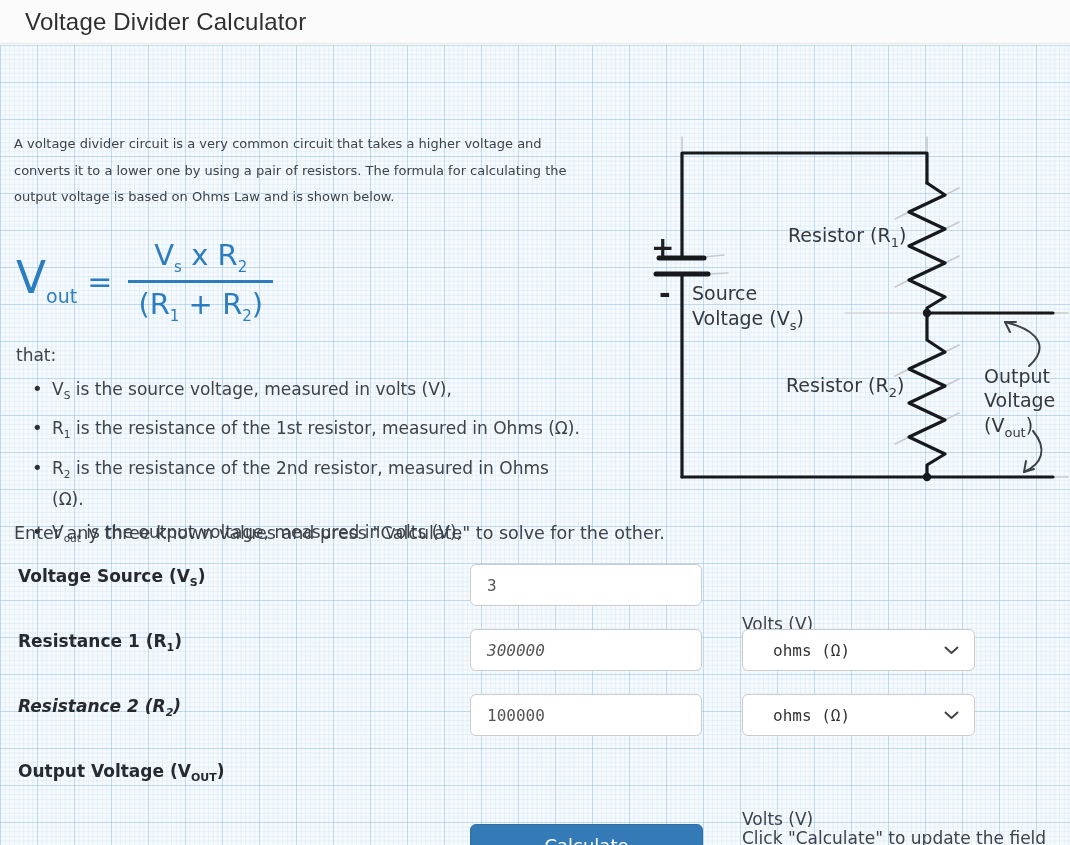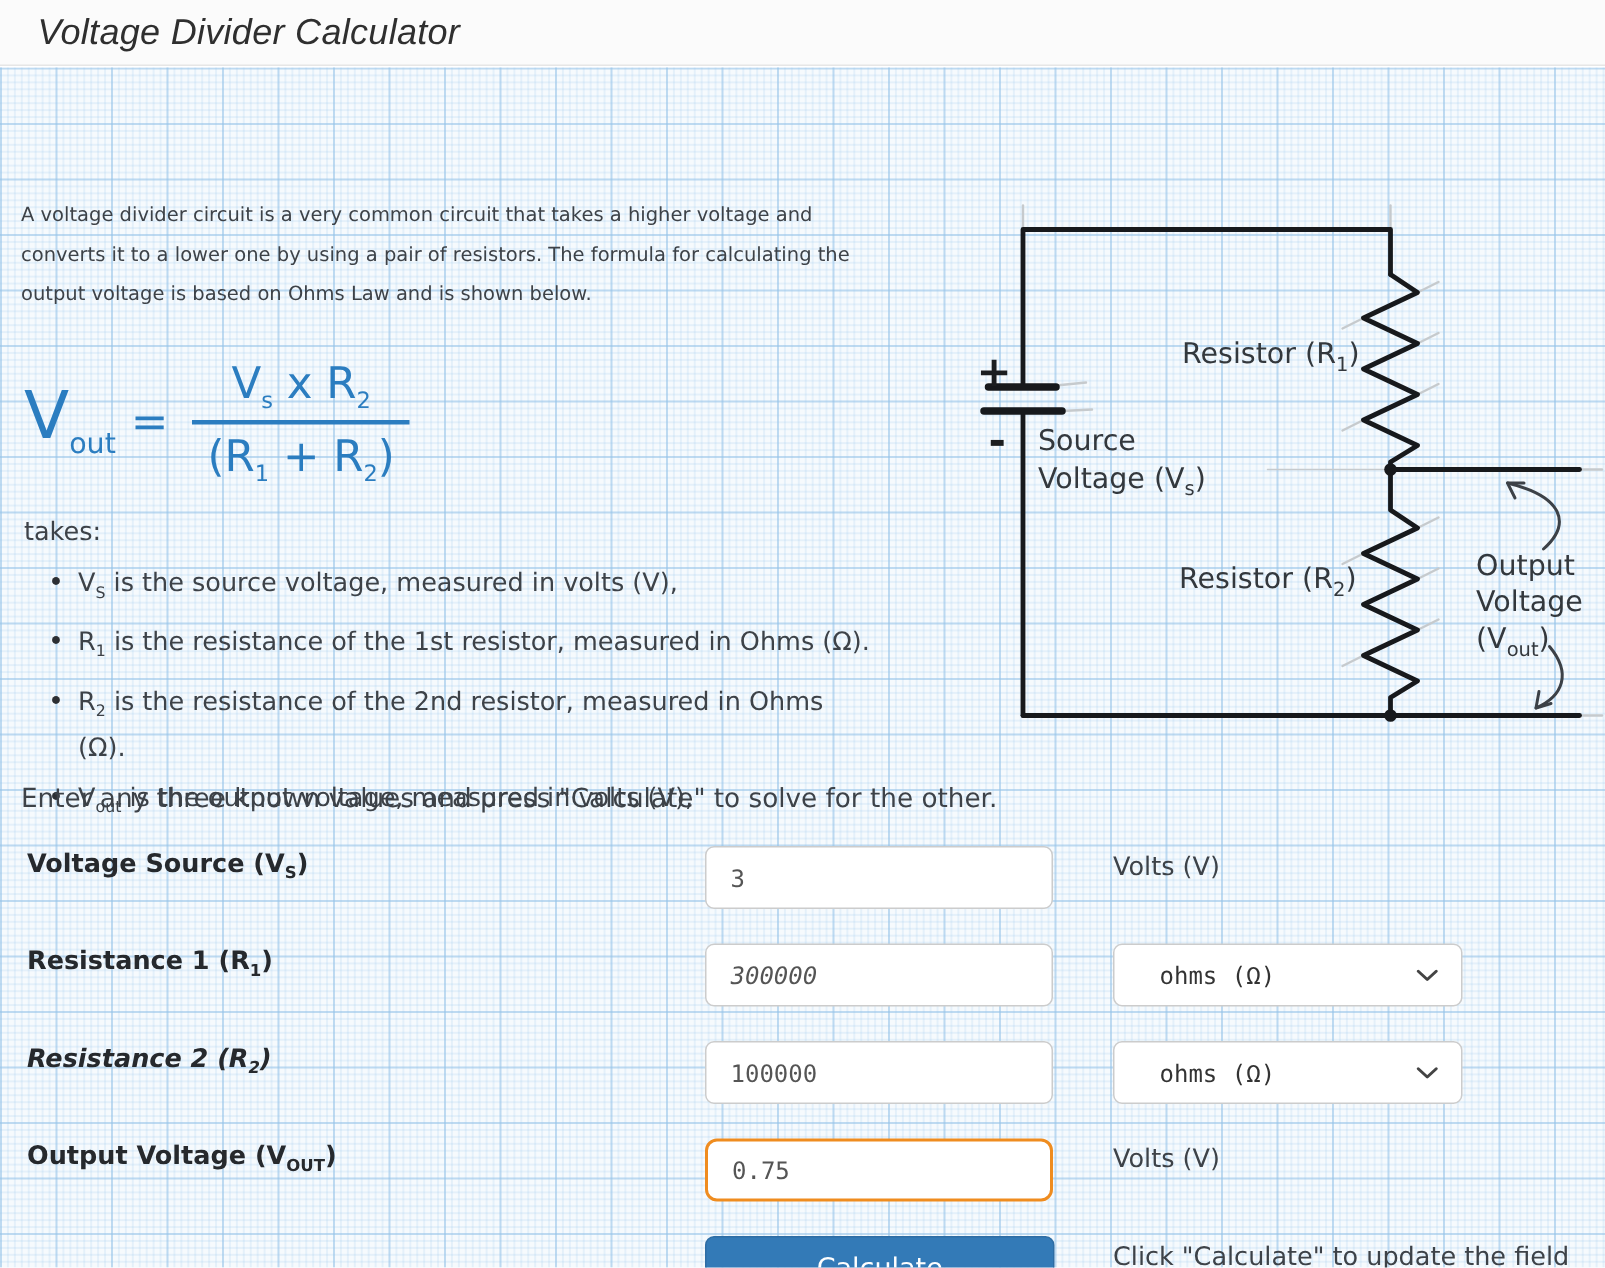--- a/index.html
+++ b/index.html
@@ -7,21 +7,21 @@
   body { font-family:"DejaVu Sans", sans-serif; background:#fff; position:relative; }
 
   
   .header {
     position:absolute; left:0; top:0; width:1070px; height:44px;
     background:#fbfbfb; border-bottom:1px solid #e6e6e6;
     display:flex; align-items:center; padding-left:25px;
   }
   .header h1 {
     font-family:"Liberation Sans", sans-serif;
-    font-size:24px; font-weight:400; color:#2f2f2f; letter-spacing:.2px;font-style:italic;
+    font-size:24px; font-weight:400; color:#2f2f2f; letter-spacing:.2px;
   }
 
   
   .paper {
     position:absolute; left:0; top:45px; width:1070px; height:800px;
     background-color:#f6fafd;
     background-image:
       linear-gradient(to right, rgba(150,195,232,.50) 1px, transparent 1px),
       linear-gradient(to bottom, rgba(150,195,232,.50) 1px, transparent 1px),
       linear-gradient(to right, rgba(165,205,238,.22) 1px, transparent 1px),
@@ -70,21 +70,21 @@
   .f-label sub { font-size:11px; font-weight:700; }
 
   .t-input {
     position:absolute; left:470px; width:232px; height:42px;
     border:1px solid #cccccc; border-radius:6px; background:#fff;
     font-family:"DejaVu Sans Mono", monospace; font-size:16px; color:#555;
     padding:0 0 0 16px; outline:none;
   }
   .t-input.highlight { border:2px solid #ef8c1f; border-radius:8px; }
 
-  .unit-text { position:absolute; left:742px; font-size:17px; color:#3d4248; }
+  .unit-text { position:absolute; left:742px; font-size:17px; color:#3d4248;margin-top:46px; }
 
   .sel {
     position:absolute; left:742px; width:233px; height:42px;
     border:1px solid #cccccc; border-radius:6px; background:#fff;
     display:flex; align-items:center; cursor:pointer;
   }
   .sel .sel-txt {
     font-family:"DejaVu Sans Mono", monospace; font-size:16px; color:#333;
     padding-left:30px; flex:1;
   }
@@ -120,21 +120,21 @@
   <div class="formula">
     <span class="f-lhs"><span>V</span><sub>out</sub></span>
     <span class="f-eq">=</span>
     <span class="f-frac">
       <span class="f-num"><span>V</span><sub>s</sub><span> x </span><span>R</span><sub>2</sub></span>
       <span class="f-bar" style="display:block;"></span>
       <span class="f-den"><span>(R</span><sub>1</sub><span> + R</span><sub>2</sub><span>)</span></span>
     </span>
   </div>
 
-  <div class="where">takes:</div>
+  <div class="where">that:</div>
 
   <ul class="expl">
     <li><span>V</span><sub class="hs">S</sub><span> is the source voltage, measured in volts (V),</span></li>
     <li><span>R</span><sub class="hs">1</sub><span> is the resistance of the 1st resistor, measured in Ohms (Ω).</span></li>
     <li><span>R</span><sub class="hs">2</sub><span> is the resistance of the 2nd resistor, measured in Ohms</span><br><span>(Ω).</span></li>
     <li><span>V</span><sub class="hs">out</sub><span> is the output voltage, measured in volts (V),</span></li>
   </ul>
 
   <p class="instruction">Enter any three known values and press "Calculate" to solve for the other.</p>
 
@@ -158,21 +158,20 @@
   <div class="sel" style="top:649px;">
     <span class="sel-txt">ohms (Ω)</span>
     <span class="chev">
       <svg width="15" height="9" viewBox="0 0 15 9">
           <polyline points="1.5,1.5 7.5,7 13.5,1.5" fill="none" stroke="#444" stroke-width="2" stroke-linecap="round" stroke-linejoin="round"></polyline>
         </svg>
     </span>
   </div>
 
   <div class="f-label" style="top:716px;"><span>Output Voltage (V</span><sub>OUT</sub><span>)</span></div>
-  <input class="t-input highlight" style="top: 714px;" value="0.75">
   <div class="unit-text" style="top:718px;">Volts (V)</div>
 
   <button class="calc-btn">Calculate</button>
   <p class="calc-note">Click "Calculate" to update the field with orange border.</p>
 
   <svg class="circuit" width="434" height="372" viewBox="636 80 434 372">
 
     <g stroke="#c6cacd" stroke-width="1.6" stroke-linecap="round">
       <path d="M682 92 L682 106"></path>
         <path d="M927 92 L927 106"></path>

